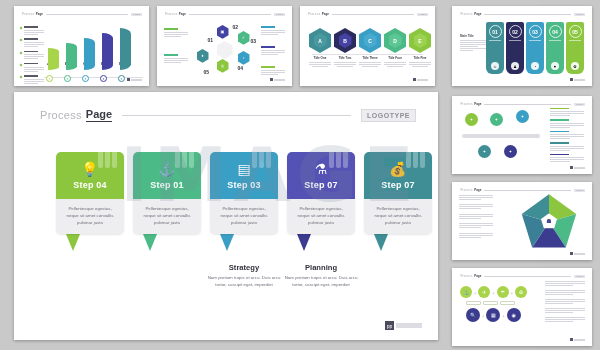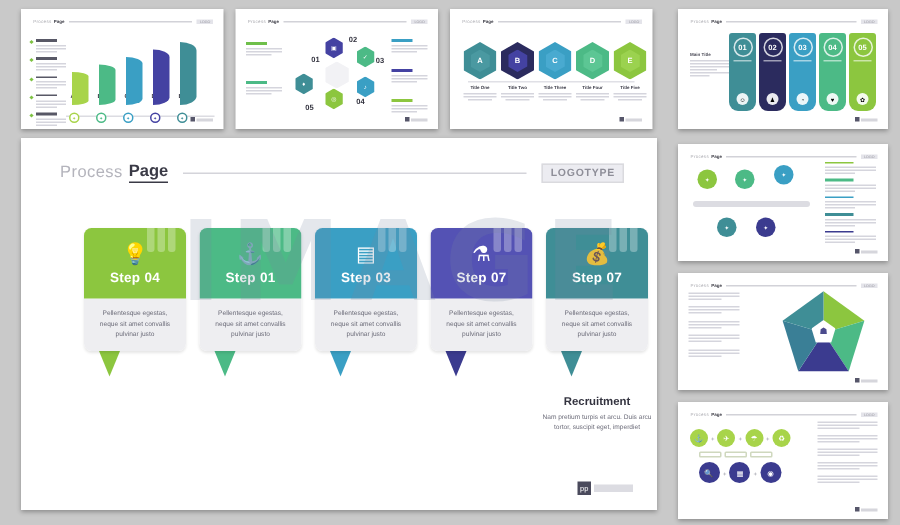--- a/index.html
+++ b/index.html
@@ -648,60 +648,64 @@
                 <i></i>
               </span>
             <span class="ic">▤</span>
             <span class="nm">Step 03</span>
           </div>
           <div class="body">
               <p>Pellentesque egestas, neque sit amet convallis pulvinar justo</p>
             </div>
         </div>
         <div class="pointer" style="border-top-color:#3a9fc4"></div>
+        <div class="caption">
+          <div class="ct">Strategy</div>
+          <div class="cp">Nam pretium turpis et arcu. Duis arcu tortor, suscipit eget, imperdiet</div>
+        </div>
       </div>
 
       <div class="stepcol">
         <div class="card">
           <div class="top" style="background:#5452b4">
             <span class="tabs">
                 <i></i>
                 <i></i>
                 <i></i>
               </span>
             <span class="ic">⚗</span>
             <span class="nm">Step 07</span>
           </div>
           <div class="body">
               <p>Pellentesque egestas, neque sit amet convallis pulvinar justo</p>
             </div>
         </div>
         <div class="pointer" style="border-top-color:#3b3b8f"></div>
+        <div class="caption">
+          <div class="ct">Planning</div>
+          <div class="cp">Nam pretium turpis et arcu. Duis arcu tortor, suscipit eget, imperdiet</div>
+        </div>
       </div>
 
       <div class="stepcol">
         <div class="card">
           <div class="top" style="background:#3f8e96">
             <span class="tabs">
                 <i></i>
                 <i></i>
                 <i></i>
               </span>
             <span class="ic">💰</span>
             <span class="nm">Step 07</span>
           </div>
           <div class="body">
               <p>Pellentesque egestas, neque sit amet convallis pulvinar justo</p>
             </div>
         </div>
         <div class="pointer" style="border-top-color:#3f8e96"></div>
-        <div class="caption">
-          <div class="ct">Recruitment</div>
-          <div class="cp">Nam pretium turpis et arcu. Duis arcu tortor, suscipit eget, imperdiet</div>
-        </div>
       </div>
 
     </div>
 
     <div class="m-foot">
       <span class="sq">pp</span>
       <span class="bar"></span>
     </div>
   </div>
 

